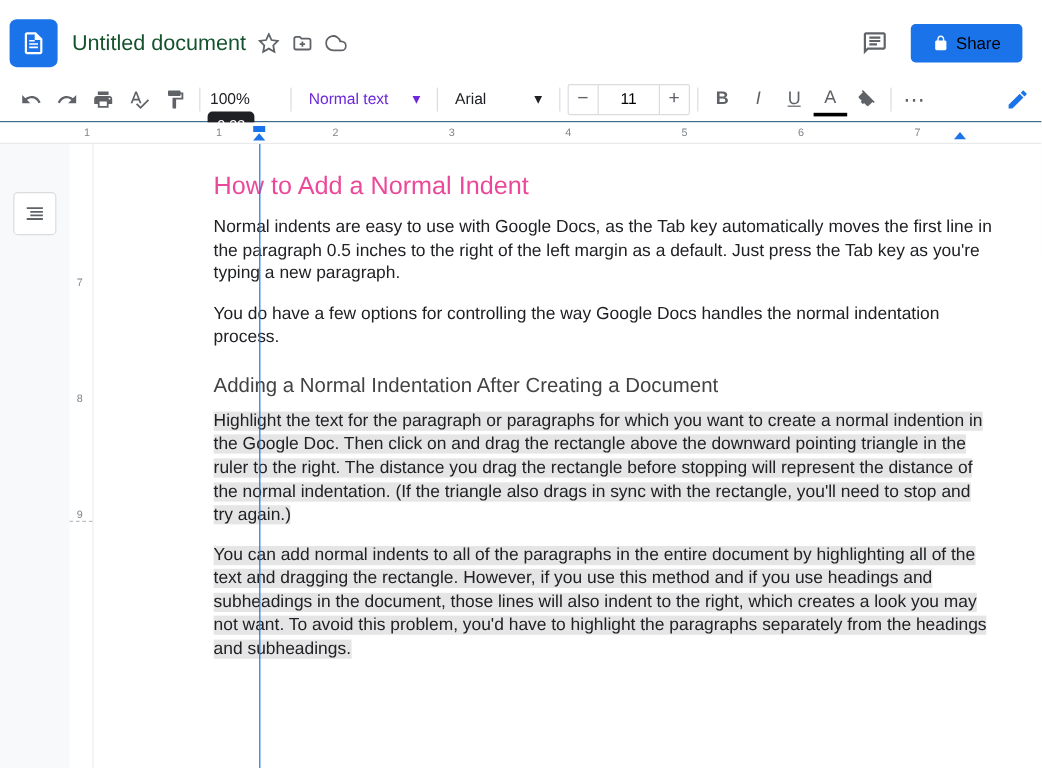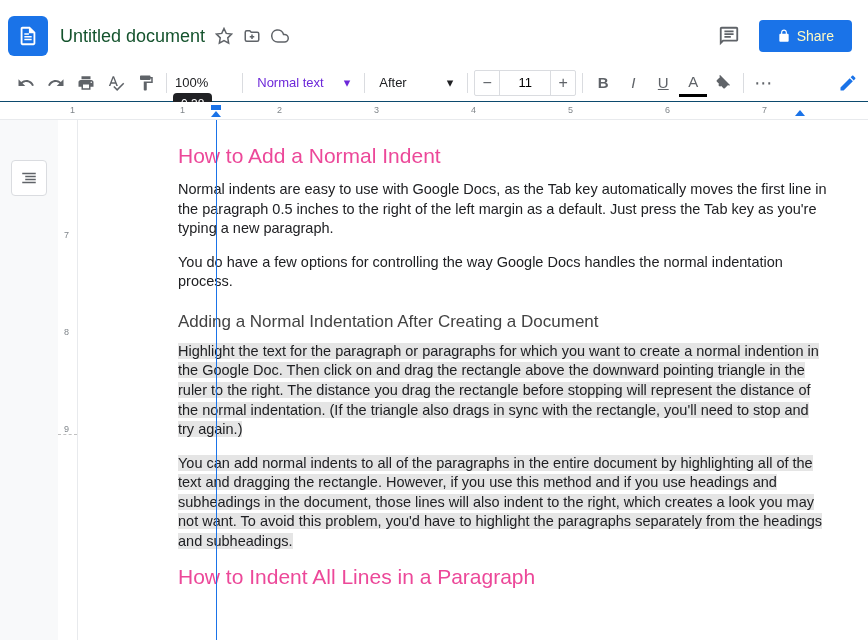--- a/index.html
+++ b/index.html
@@ -11,21 +11,21 @@
   .logo svg { width: 22px; height: 28px; }
   .title-area { flex: 1; display: flex; flex-direction: column; }
   .title-row { display: flex; align-items: center; gap: 10px; }
   .doc-title { font-size: 18px; color: #14532d; }
   .title-icon { color: #5f6368; cursor: pointer; }
   .menu-row { display: flex; gap: 2px; align-items: center; margin-top: 2px; }
   .menu-item { font-size: 14px; color: #202124; padding: 4px 8px; cursor: pointer; border-radius: 4px; }
   .last-edit { font-size: 14px; color: #5f6368; text-decoration: underline; margin-left: 10px; cursor: pointer; }
   .header-right { display: flex; align-items: center; gap: 12px; }
   .comment-icon { width: 36px; height: 36px; display: flex; align-items: center; justify-content: center; cursor: pointer; color: #5f6368; border-radius: 50%; }
-  .share-btn { background: #1a73e8; color: #fef9c3; border: none; border-radius: 4px; padding: 8px 18px; font-size: 14px; font-weight: 500; cursor: pointer; display: flex; align-items: center; gap: 6px; }
+  .share-btn { background: #1a73e8; color: #000000; border: none; border-radius: 4px; padding: 8px 18px; font-size: 14px; font-weight: 500; cursor: pointer; display: flex; align-items: center; gap: 6px; }
   
   
   .toolbar { display: flex; align-items: center; padding: 4px 12px; border-bottom: 1px solid #0c4a6e; height: 38px; gap: 2px; }
   .tool-btn { width: 28px; height: 28px; display: flex; align-items: center; justify-content: center; cursor: pointer; color: #5f6368; border-radius: 4px; }
   .tool-sep { width: 1px; height: 20px; background: #dadce0; margin: 0 4px; }
   .zoom { font-size: 13px; color: #202124; padding: 4px 2px; cursor: pointer; position: relative; }
   .tooltip { position: absolute; background: #202124; color: #fff; font-size: 12px; padding: 4px 8px; border-radius: 4px; top: 22px; left: 0; white-space: nowrap; }
   .style-select { font-size: 13px; color: #6d28d9; padding: 4px 8px; cursor: pointer; display: flex; align-items: center; gap: 20px; }
   .font-select { font-size: 13px; color: #202124; padding: 4px 8px; cursor: pointer; display: flex; align-items: center; gap: 40px; }
   .size-group { display: flex; align-items: center; border: 1px solid #dadce0; border-radius: 2px; }
@@ -139,21 +139,21 @@
     <span>100%</span>
     <div class="tooltip">0.38</div>
   </div>
   <div class="tool-sep" style="margin-left:30px"></div>
   <div class="style-select">
       <span>Normal text</span>
       <span>▾</span>
     </div>
   <div class="tool-sep"></div>
   <div class="font-select">
-      <span>After</span>
+      <span>Arial</span>
       <span>▾</span>
     </div>
   <div class="tool-sep"></div>
   <div class="size-group">
     <div class="size-btn">−</div>
     <div class="size-val">11</div>
     <div class="size-btn">+</div>
   </div>
   <div class="tool-sep"></div>
   <div class="format-btn">
@@ -210,15 +210,14 @@
     <span class="v-tick" style="top:304px">9</span>
     <div class="page-bound" style="top:314px"></div>
   </div>
   <div class="page">
     <h2>How to Add a Normal Indent</h2>
     <p>Normal indents are easy to use with Google Docs, as the Tab key automatically moves the first line in the paragraph 0.5 inches to the right of the left margin as a default. Just press the Tab key as you're typing a new paragraph.</p>
     <p>You do have a few options for controlling the way Google Docs handles the normal indentation process.</p>
     <h3>Adding a Normal Indentation After Creating a Document</h3>
     <p><span class="hl">Highlight the text for the paragraph or paragraphs for which you want to create a normal indention in the Google Doc. Then click on and drag the rectangle above the downward pointing triangle in the ruler to the right. The distance you drag the rectangle before stopping will represent the distance of the normal indentation. (If the triangle also drags in sync with the rectangle, you'll need to stop and try again.)</span></p>
     <p><span class="hl">You can add normal indents to all of the paragraphs in the entire document by highlighting all of the text and dragging the rectangle. However, if you use this method and if you use headings and subheadings in the document, those lines will also indent to the right, which creates a look you may not want. To avoid this problem, you'd have to highlight the paragraphs separately from the headings and subheadings.</span></p>
-    <h2>How to Indent All Lines in a Paragraph</h2>
   </div>
 </div>
 
 </body></html>

